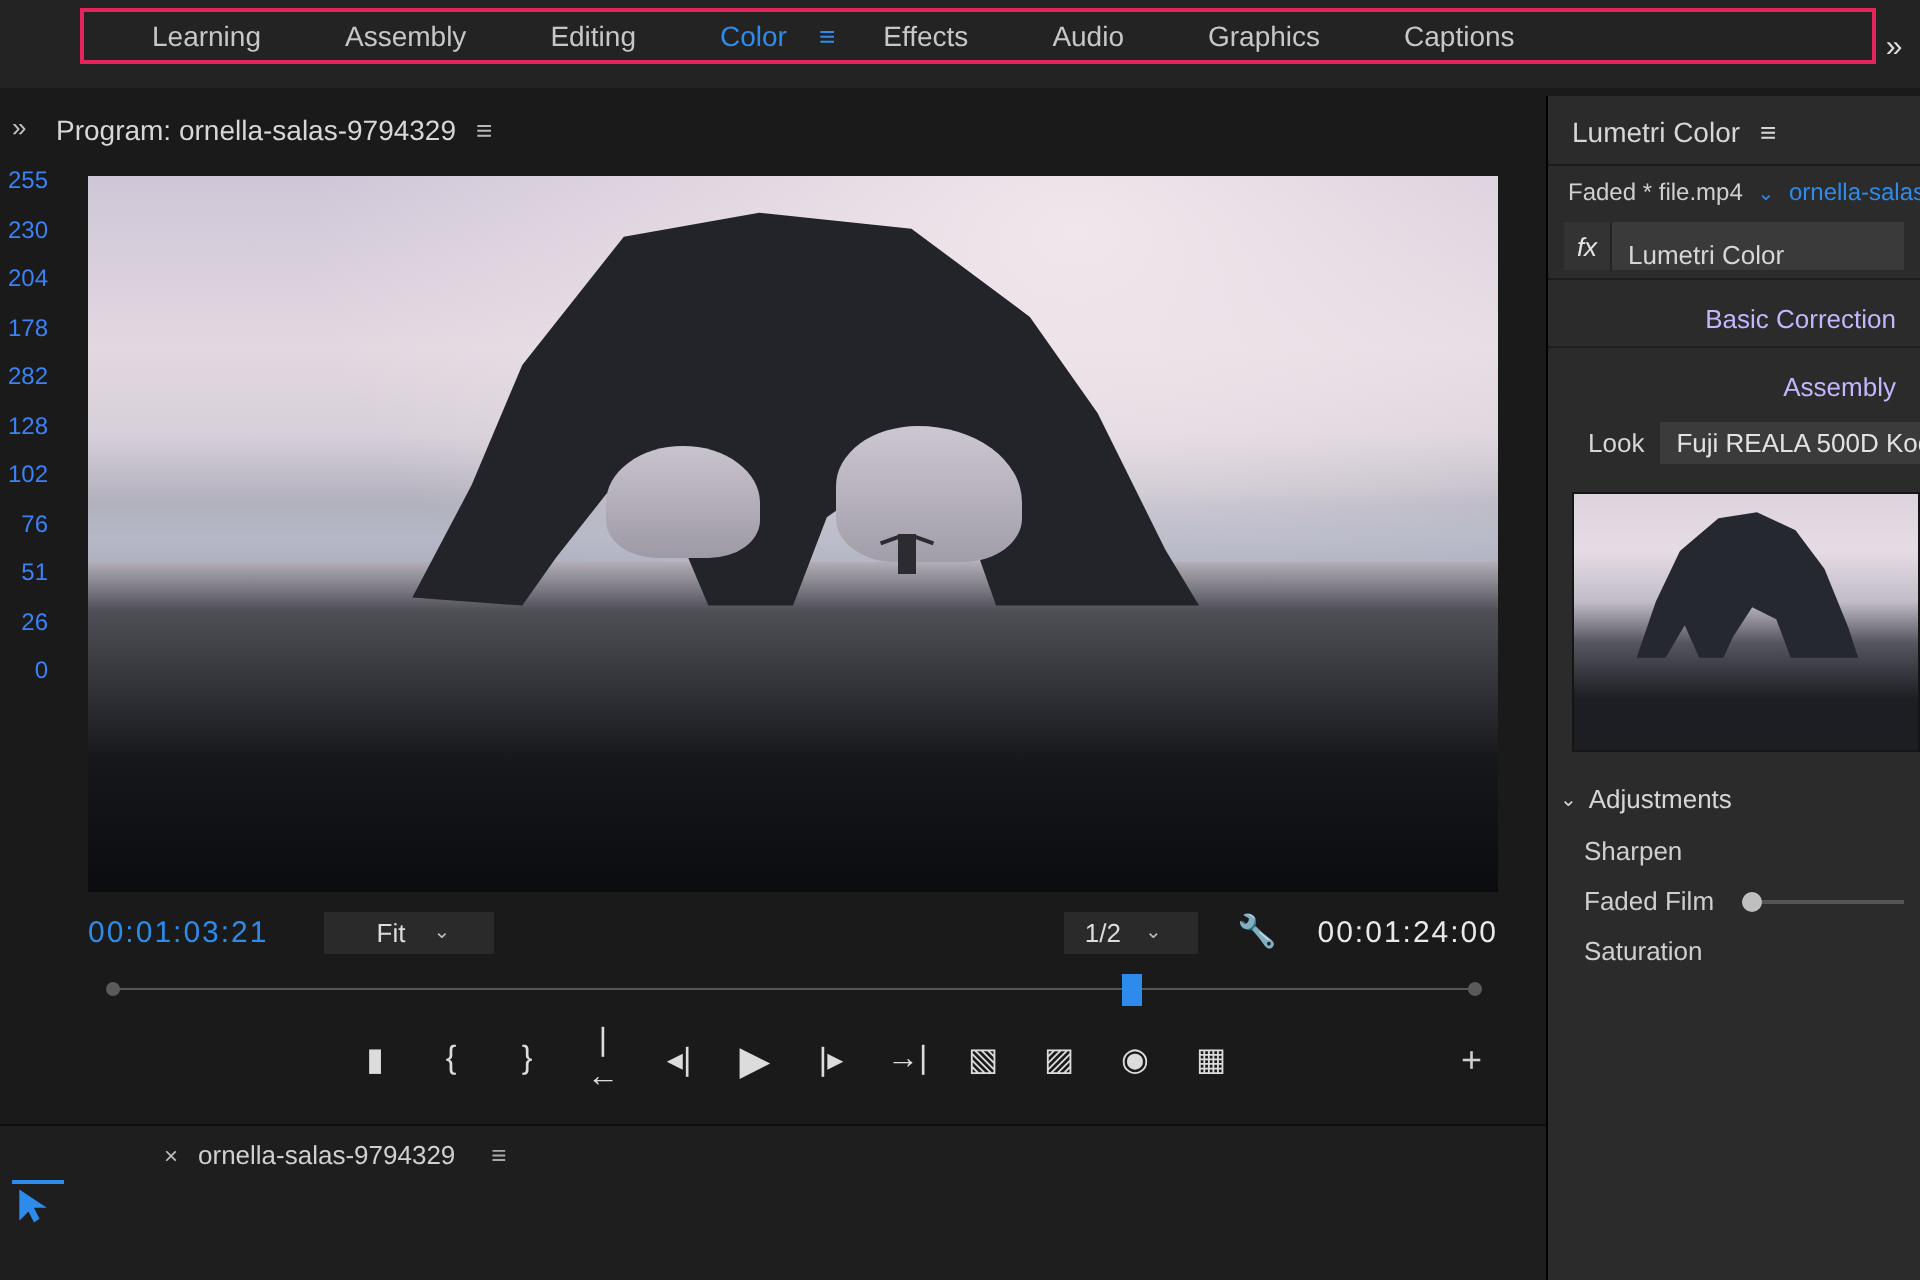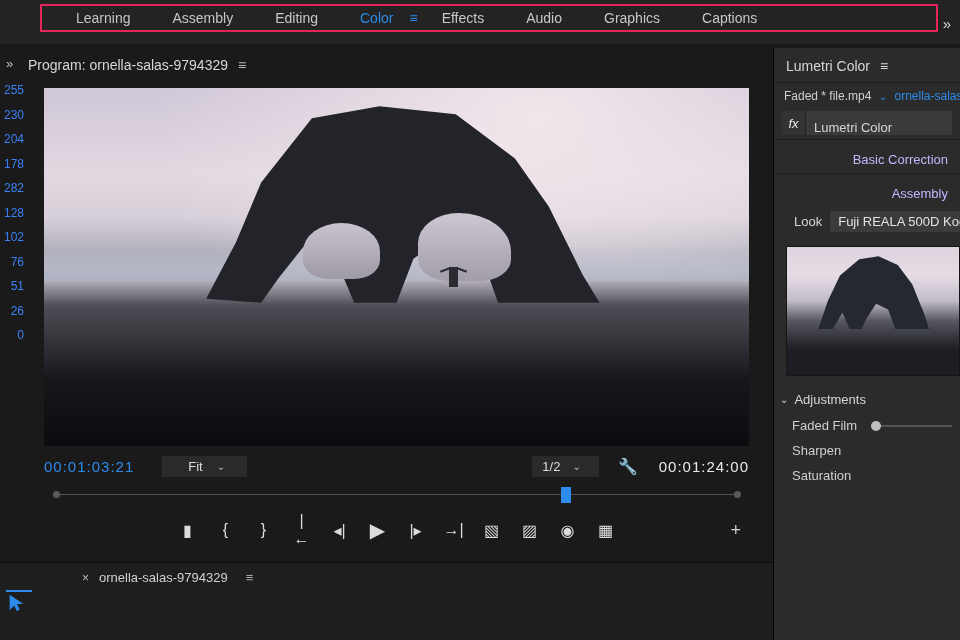--- a/index.html
+++ b/index.html
@@ -303,24 +303,24 @@
     <span class="look-val">Fuji REALA 500D Kodak</span>
   </div>
   <div class="lum-prev">
     <div class="rockmini"></div>
   </div>
   <div class="adj-hdr">
     <span class="caret">⌄</span>
     <span>Adjustments</span>
   </div>
   <div class="slider-row">
+    <span>Sharpen</span>
+  </div>
+  <div class="slider-row">
     <span>Faded Film</span>
     <span class="sline">
         <span class="sknob"></span>
       </span>
   </div>
   <div class="slider-row">
-    <span>Sharpen</span>
-  </div>
-  <div class="slider-row">
     <span>Saturation</span>
   </div>
 </div>
 
 </body></html>

